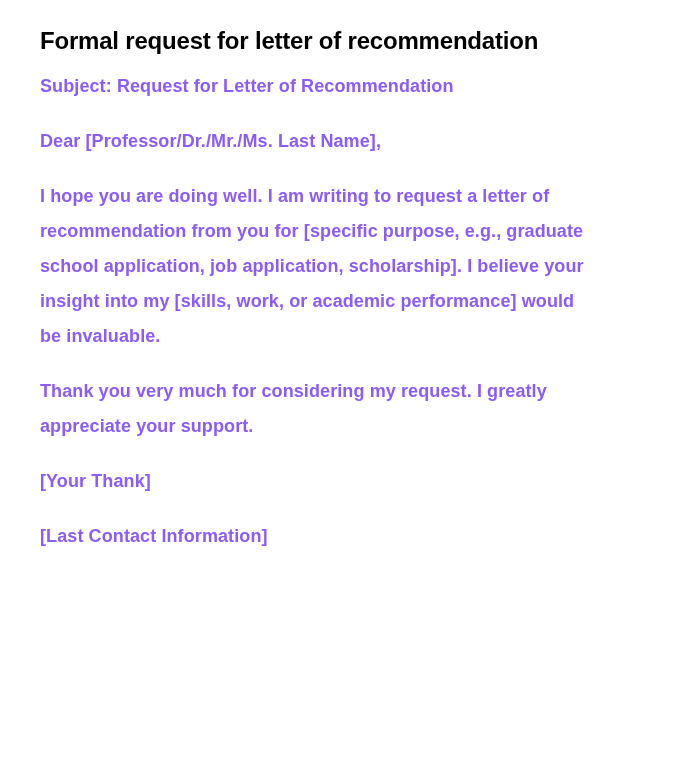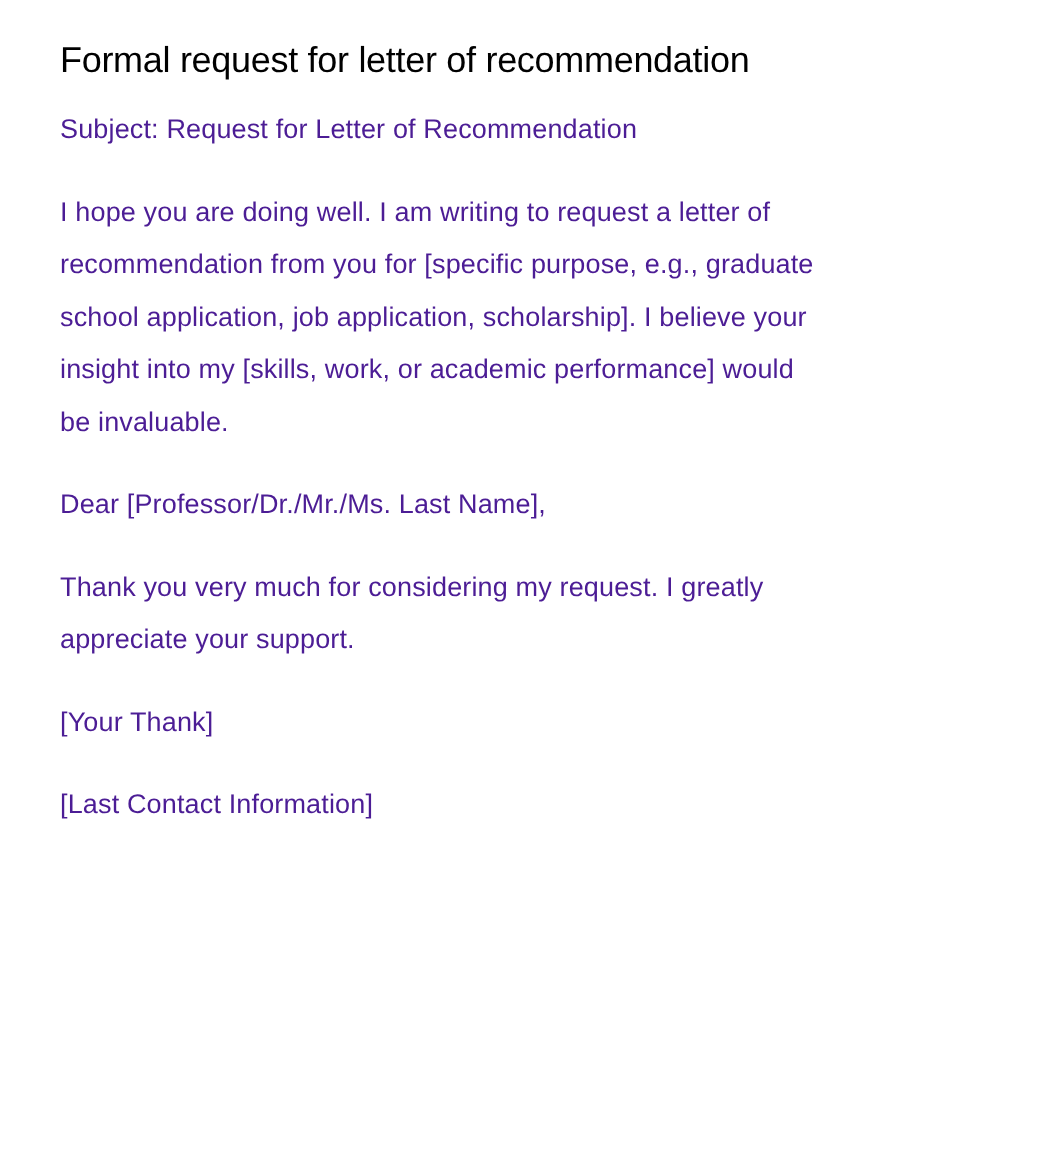--- a/index.html
+++ b/index.html
@@ -15,51 +15,51 @@
     color: #1f1f1f;
   }
   .doc {
     padding: 24px 40px 0 40px;
     box-sizing: border-box;
     width: 700px;
   }
   .doc-title {
     font-size: 24px;
     line-height: 34px;
-    font-weight: 400;
+    font-weight: 700;
     color: #000000;
     letter-spacing: -0.2px;
     margin: 0 0 11px 0;
   }
   .para {
     font-size: 18px;
     line-height: 35px;
-    font-weight: 400;
-    color: #4c1d95;
+    font-weight: 700;
+    color: #8b5cf6;
     margin: 0 0 20px 0;
     max-width: 605px;
     white-space: pre-line; 
     letter-spacing: 0.1px;
   }
 </style>
 </head>
 <body>
 
 <main class="doc">
   <h1 class="doc-title">Formal request for letter of recommendation</h1>
 
   <p class="para">Subject: Request for Letter of Recommendation</p>
 
+  <p class="para">Dear [Professor/Dr./Mr./Ms. Last Name],</p>
+
   <p class="para">I hope you are doing well. I am writing to request a letter of
 recommendation from you for [specific purpose, e.g., graduate
 school application, job application, scholarship]. I believe your
 insight into my [skills, work, or academic performance] would
 be invaluable.</p>
-
-  <p class="para">Dear [Professor/Dr./Mr./Ms. Last Name],</p>
 
 
   <p class="para">Thank you very much for considering my request. I greatly
 appreciate your support.</p>
 
 
   <p class="para">[Your Thank]</p>
 
   <p class="para">[Last Contact Information]</p>
 </main>

